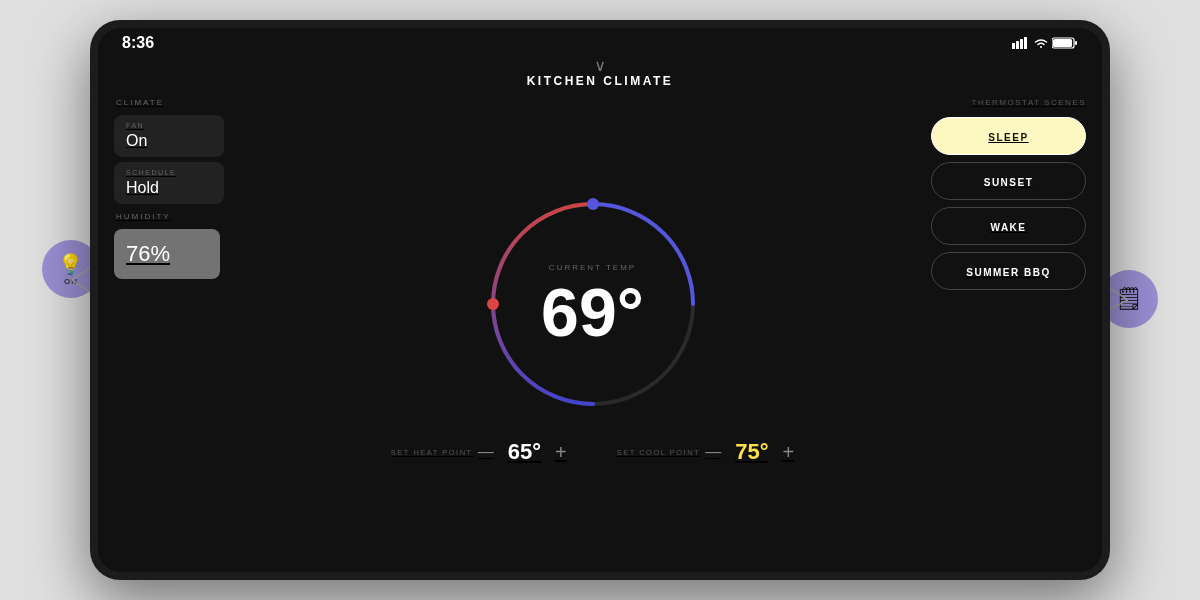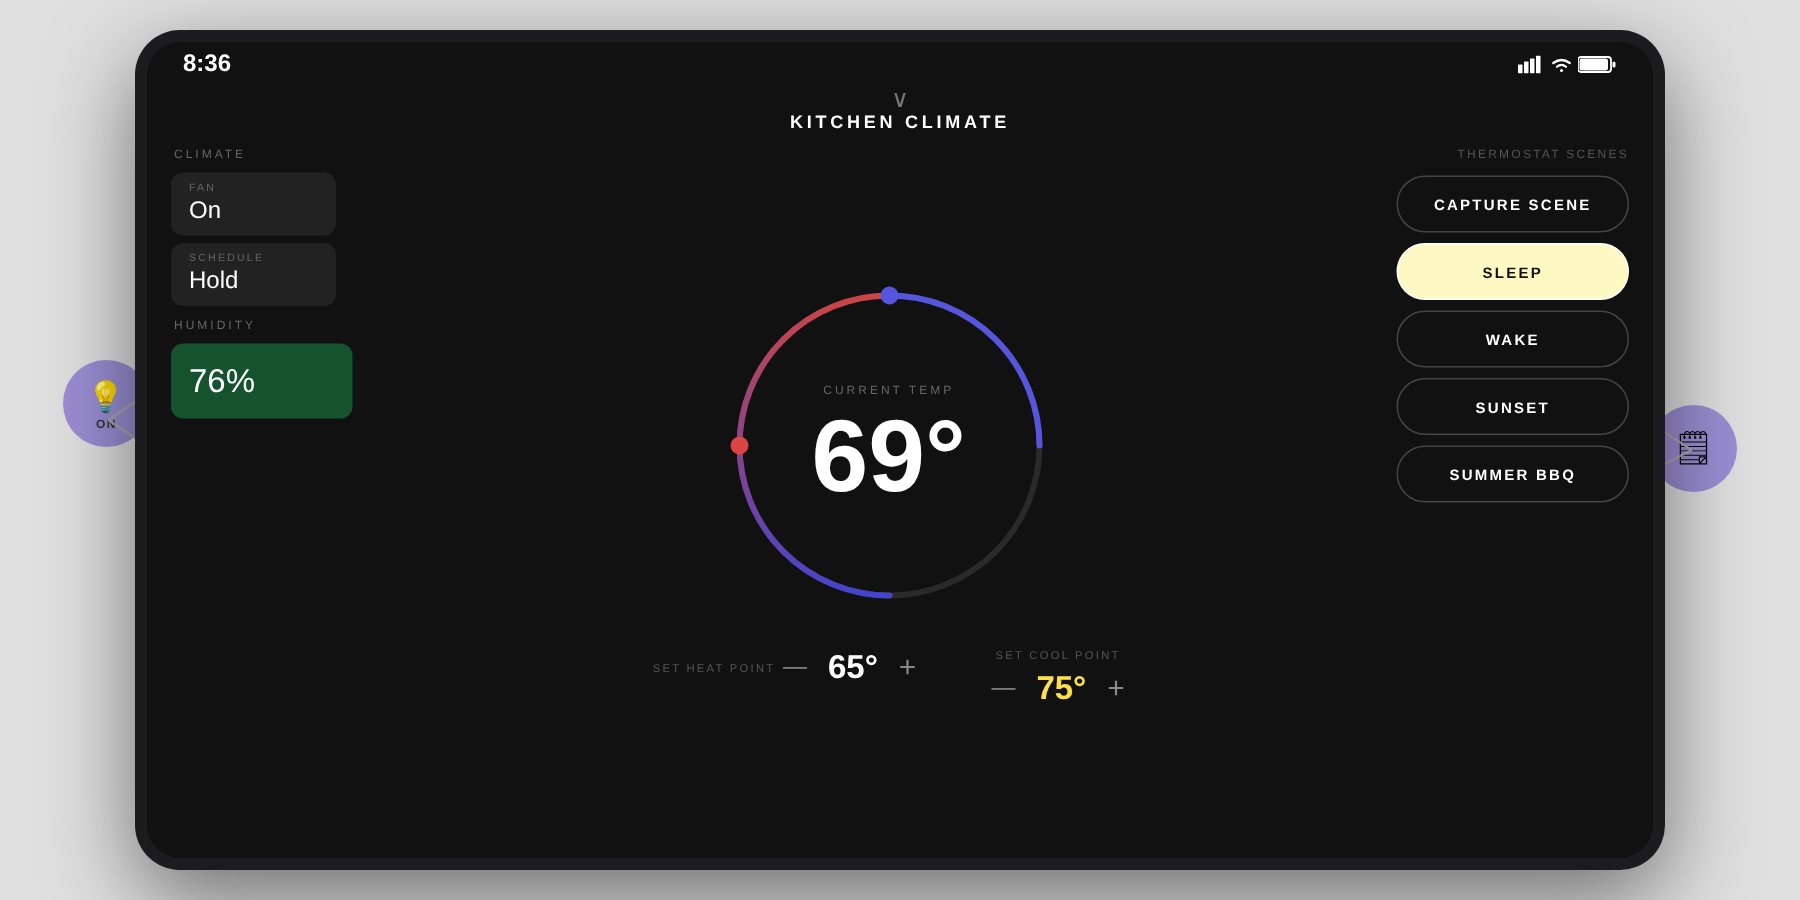--- a/index.html
+++ b/index.html
@@ -72,39 +72,39 @@
             <rect x="23" y="4" width="2" height="4" rx="1" fill="#fff"></rect>
           </svg>
         </div>
       </div>
 
       <div style="display:flex; align-items:center; justify-content:center; padding:2px 0 4px; position:relative; flex-shrink:0;">
         <span style="color:#777; font-size:16px; position:absolute; top:2px; left:50%; transform:translateX(-50%); cursor:pointer;">∨</span>
         <span style="color:#fff; font-size:12px; font-weight:600; letter-spacing:2.5px; margin-top:18px;">KITCHEN CLIMATE</span>
       </div>
 
-      <div style="display:flex; flex:1; padding:0 16px 10px; gap:0; overflow:hidden;">
+      <div style="display:flex; flex:1; padding:0 16px 10px; gap:0; overflow:hidden;text-decoration:underline;">
 
         <div style="width:150px; flex-shrink:0; padding-top:6px;">
           <div style="color:#666; font-size:8px; letter-spacing:2px; margin-bottom:8px; padding-left:2px;">CLIMATE</div>
 
 
           <div style="background:#222; border-radius:8px; padding:7px 12px; margin-bottom:5px; cursor:pointer; width:110px;">
             <div style="color:#666; font-size:7px; letter-spacing:1.5px; margin-bottom:3px;">FAN</div>
             <div style="color:#fff; font-size:16px; font-weight:400;">On</div>
           </div>
 
           <div style="background:#222; border-radius:8px; padding:7px 12px; margin-bottom:5px; cursor:pointer; width:110px;">
             <div style="color:#666; font-size:7px; letter-spacing:1.5px; margin-bottom:3px;">SCHEDULE</div>
             <div style="color:#fff; font-size:16px; font-weight:400;">Hold</div>
           </div>
 
           <div style="margin-top:8px;">
             <div style="color:#666; font-size:8px; letter-spacing:2px; margin-bottom:8px; padding-left:2px;">HUMIDITY</div>
-            <div style="background:#14532d; border-radius:8px; padding:12px 12px; width:121px; text-align:left;">
+            <div style="background:#737373; border-radius:8px; padding:12px 12px; width:106px; text-align:left;">
               <div style="color:#fff; font-size:22px; font-weight:400;">76%</div>
             </div>
           </div>
         </div>
 
         <div style="flex:1; display:flex; flex-direction:column; align-items:center; justify-content:center; padding-bottom:10px;">
 
           <div style="position:relative; width:250px; height:250px; cursor:pointer;">
             <svg width="250" height="250" viewBox="0 0 250 250">
 
@@ -136,48 +136,45 @@
           <div style="display:flex; gap:50px; align-items:flex-start; margin-top:10px;">
             <div style="display:flex; align-items:center; gap:5px;">
               <div style="color:#555; font-size:7.5px; letter-spacing:1.5px;">SET HEAT POINT</div>
               <div style="display:flex; align-items:center; gap:14px;">
                 <span style="color:#888; font-size:16px; cursor:pointer; user-select:none;">—</span>
                 <span style="color:#fff; font-size:22px; font-weight:600;">65°</span>
                 <span style="color:#888; font-size:20px; cursor:pointer; user-select:none; font-weight:300;">+</span>
               </div>
             </div>
 
-            <div style="display:flex; flex-direction:column; align-items:center; gap:5px;text-align:center;">
+            <div style="display:flex; flex-direction:row; align-items:center; gap:5px;text-align:center;">
               <div style="color:#555; font-size:7.5px; letter-spacing:1.5px;">SET COOL POINT</div>
               <div style="display:flex; align-items:center; gap:14px;">
                 <span style="color:#888; font-size:16px; cursor:pointer; user-select:none;">—</span>
                 <span style="color:#fde047; font-size:22px; font-weight:600;">75°</span>
                 <span style="color:#888; font-size:20px; cursor:pointer; user-select:none; font-weight:300;">+</span>
               </div>
             </div>
           </div>
         </div>
 
         <div style="width:165px; flex-shrink:0; padding-top:6px; display:flex; flex-direction:column; align-items:flex-end;">
           <div style="color:#555; font-size:8px; letter-spacing:1.5px; margin-bottom:10px; text-align:right;">THERMOSTAT SCENES</div>
 
-          <div style="border:1.5px solid #444; border-radius:25px; padding:9px 16px; margin-bottom:7px; cursor:pointer; width:155px; text-align:center;">
-            <span style="font-size:10px; font-weight:700; letter-spacing:1.5px; color:#fff;">CAPTURE SCENE</span>
-          </div>
 
           <div style="background:#fef9c3; border:1.5px solid #fff; border-radius:25px; padding:9px 16px; margin-bottom:7px; cursor:pointer; width:155px; text-align:center;">
             <span style="font-size:10px; font-weight:700; letter-spacing:1.5px; color:#111;">SLEEP</span>
           </div>
 
           <div style="border:1.5px solid #444; border-radius:25px; padding:9px 16px; margin-bottom:7px; cursor:pointer; width:155px; text-align:center;">
-            <span style="font-size:10px; font-weight:700; letter-spacing:1.5px; color:#fff;">WAKE</span>
+            <span style="font-size:10px; font-weight:700; letter-spacing:1.5px; color:#fff;">SUNSET</span>
           </div>
 
           <div style="border:1.5px solid #444; border-radius:25px; padding:9px 16px; margin-bottom:7px; cursor:pointer; width:155px; text-align:center;">
-            <span style="font-size:10px; font-weight:700; letter-spacing:1.5px; color:#fff;">SUNSET</span>
+            <span style="font-size:10px; font-weight:700; letter-spacing:1.5px; color:#fff;">WAKE</span>
           </div>
 
           <div style="border:1.5px solid #444; border-radius:25px; padding:9px 16px; margin-bottom:7px; cursor:pointer; width:155px; text-align:center;">
             <span style="font-size:10px; font-weight:700; letter-spacing:1.5px; color:#fff;">SUMMER BBQ</span>
           </div>
         </div>
 
       </div>
     </div>
   </div>

